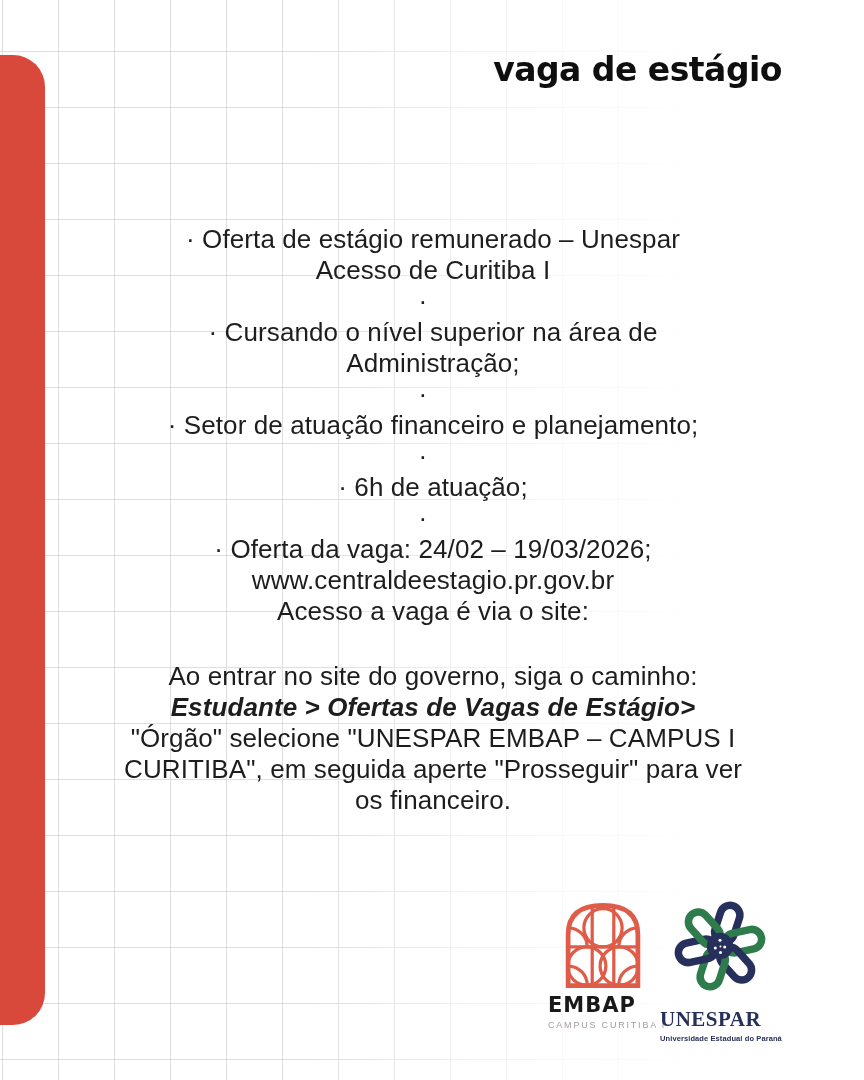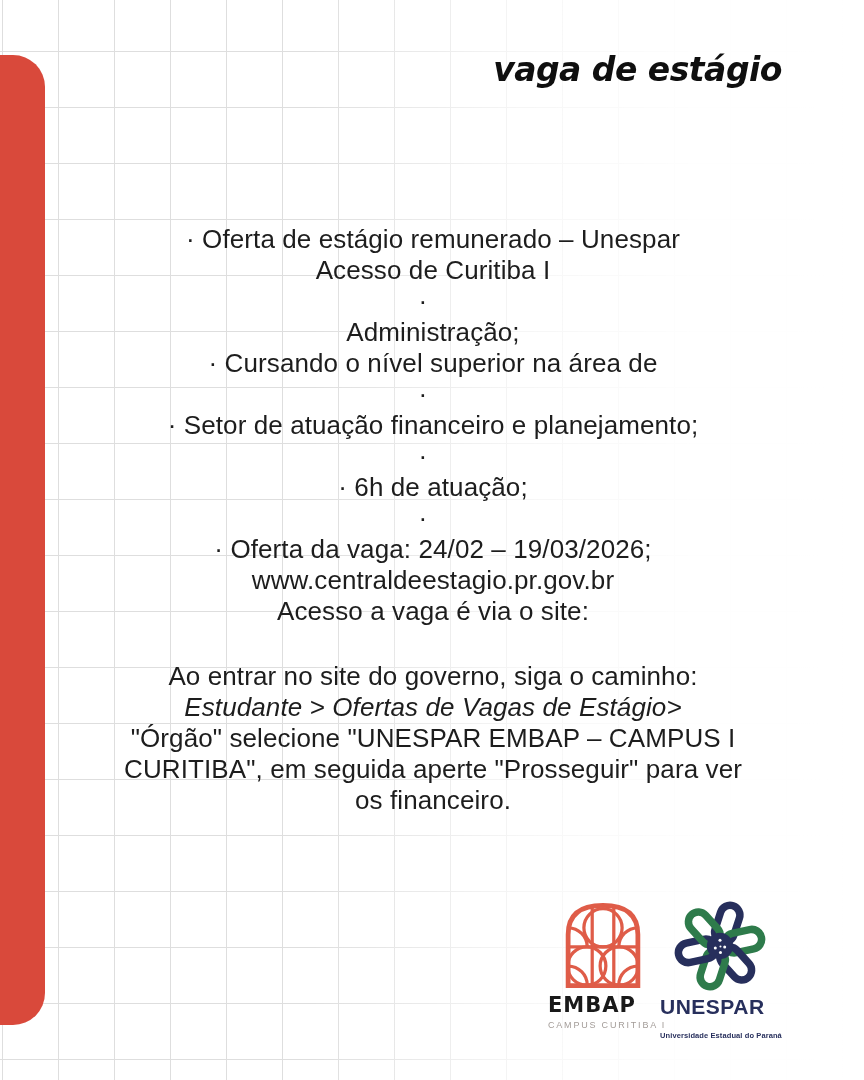--- a/index.html
+++ b/index.html
@@ -17,83 +17,83 @@
     background-position:0 0, 2px 51px, 2px 0;
   }
   .accent-bar{
     position:absolute;left:0;top:55px;width:45px;height:970px;
     background:var(--accent-red,#d9493b);
     border-radius:0 32px 32px 0;
   }
   .kicker{
     position:absolute;top:50px;right:82px;
     font-family:"DejaVu Sans", sans-serif;
-    font-size:33px;font-weight:bold;font-style:italic;
+    font-size:33px;font-weight:bold;
     color:#0f0f0f;letter-spacing:-0.5px;
   }
   .title{
     position:absolute;top:98px;right:94px;
     font-family:"DejaVu Sans", sans-serif;
     font-size:66px;font-weight:bold;
     color:var(--accent-red,#d9493b);
     letter-spacing:-2px;line-height:1;
   }
   .content{
     position:absolute;top:224px;left:80px;right:78px;
     text-align:center;
     font-size:26px;line-height:31px;
     color:var(--body-text,#1d1d1d);
     letter-spacing:0.1px;
   }
   .line{white-space:pre;}
   .line--dot{padding-right:20px;}
-  .line--italic{font-style:italic;}
+  .line--italic{font-style:italic;font-weight:bold;}
   .line--gap{height:34px;}
   .logo-block{position:absolute;text-align:left;}
   .logo-embap{left:548px;top:902px;width:110px;}
   .logo-unespar{left:660px;top:899px;width:120px;}
   .embap-arch{color:var(--embap-red,#df5c48);display:block;margin:0 auto;}
   .unespar-flower{display:block;margin:0 auto;}
   .petal-navy{stroke:var(--unespar-navy,#272f5c);}
   .petal-green{stroke:var(--unespar-green,#2e7b4b);}
   .embap-name{
     font-family:"DejaVu Sans", sans-serif;
     font-weight:bold;font-size:21px;letter-spacing:1px;
     color:#191919;margin-top:5px;
   }
   .embap-campus{
     font-size:9px;letter-spacing:1.8px;
     color:var(--campus-gray,#a39c98);margin-top:3px;white-space:nowrap;
   }
   .unespar-name{
-    font-family:Liberation Sans, sans-serif;
+    font-family:Liberation Serif, serif;
     font-weight:bold;font-size:21px;letter-spacing:0.5px;
-    color:var(--unespar-navy,#272f5c);margin-top:2px;
+    color:var(--unespar-navy,#272f5c);margin-top:14px;
   }
   .unespar-subtitle{
     font-size:7.5px;font-weight:bold;letter-spacing:0.1px;
-    color:var(--unespar-navy,#272f5c);margin-top:12px;white-space:nowrap;
+    color:var(--unespar-navy,#272f5c);margin-top:2px;white-space:nowrap;
   }
 </style>
 </head>
 <body>
 
 <div class="poster">
 
   <div class="accent-bar"></div>
 
   <div class="kicker">vaga de estágio</div>
 
 
   <div class="content">
       <div class="line">· Oferta de estágio remunerado – Unespar</div>
       <div class="line">Acesso de Curitiba I</div>
       <div class="line line--dot">·</div>
+      <div class="line">· Cursando o nível superior na área de</div>
       <div class="line">Administração;</div>
-      <div class="line">· Cursando o nível superior na área de</div>
       <div class="line line--dot">·</div>
       <div class="line">· Setor de atuação financeiro e planejamento;</div>
       <div class="line line--dot">·</div>
       <div class="line">· 6h de atuação;</div>
       <div class="line line--dot">·</div>
       <div class="line">· Oferta da vaga: 24/02 – 19/03/2026;</div>
       <div class="line">www.centraldeestagio.pr.gov.br</div>
       <div class="line">Acesso a vaga é via o site:</div>
       <div class="line line--gap"></div>
       <div class="line">Ao entrar no site do governo, siga o caminho:</div>

